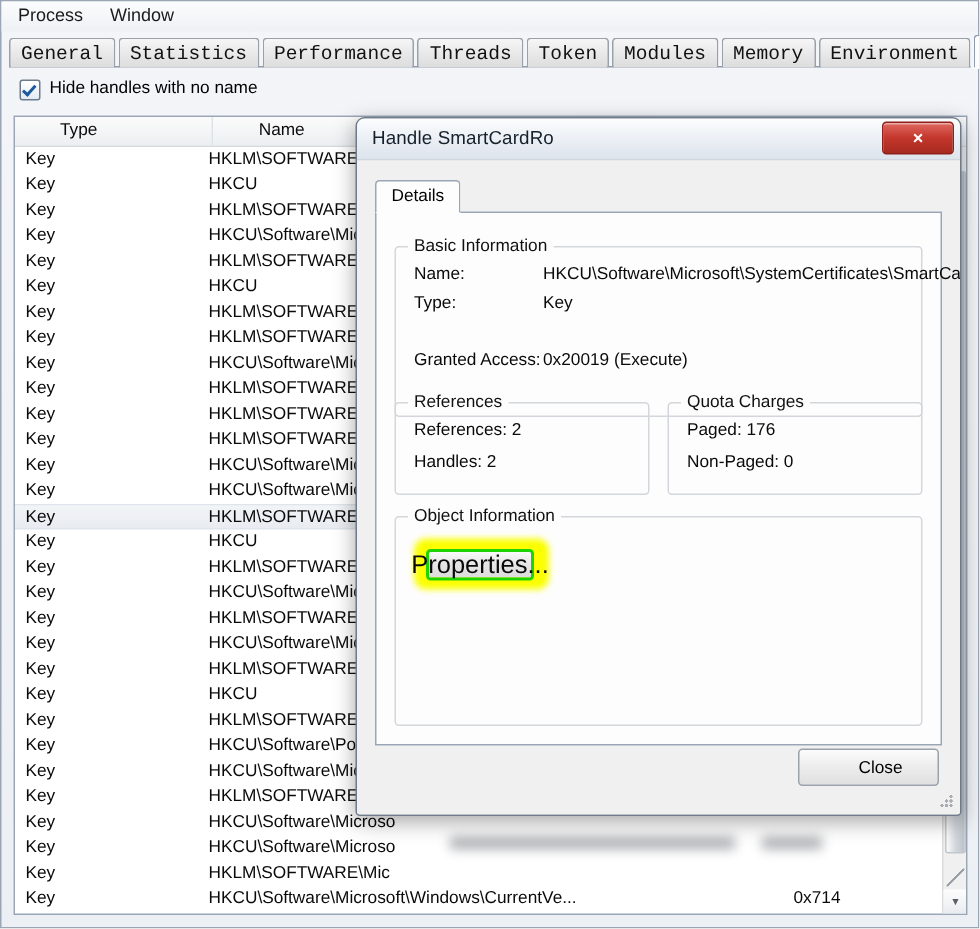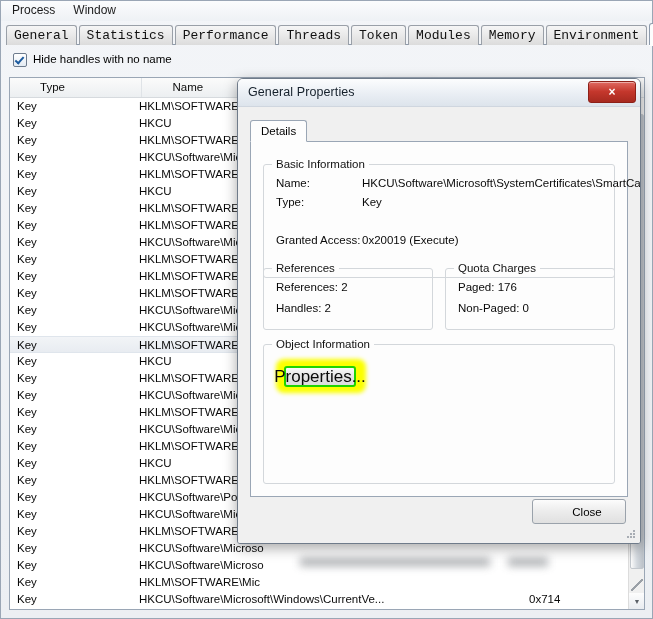--- a/index.html
+++ b/index.html
@@ -564,21 +564,21 @@
   </div>
 
   <div class="smudge" style="left:384px; top:84px; width:52px; height:9px;"></div>
   <div class="smudge" style="left:384px; top:104px; width:38px; height:7px;"></div>
   <div class="smudge" style="left:300px; top:558px; width:190px; height:8px;"></div>
   <div class="smudge" style="left:508px; top:558px; width:40px; height:8px;"></div>
 
   <div class="dialog">
 
     <div class="dlg-titlebar">
-      <div class="dlg-title">General Properties</div>
+      <div class="dlg-title">Handle SmartCardRo</div>
       <div class="dlg-close">×</div>
     </div>
 
     <div class="dlg-body">
 
       <div class="dlg-tabstrip">
         <div class="dlg-tab">Details</div>
       </div>
 
       <div class="dlg-tabpage">

